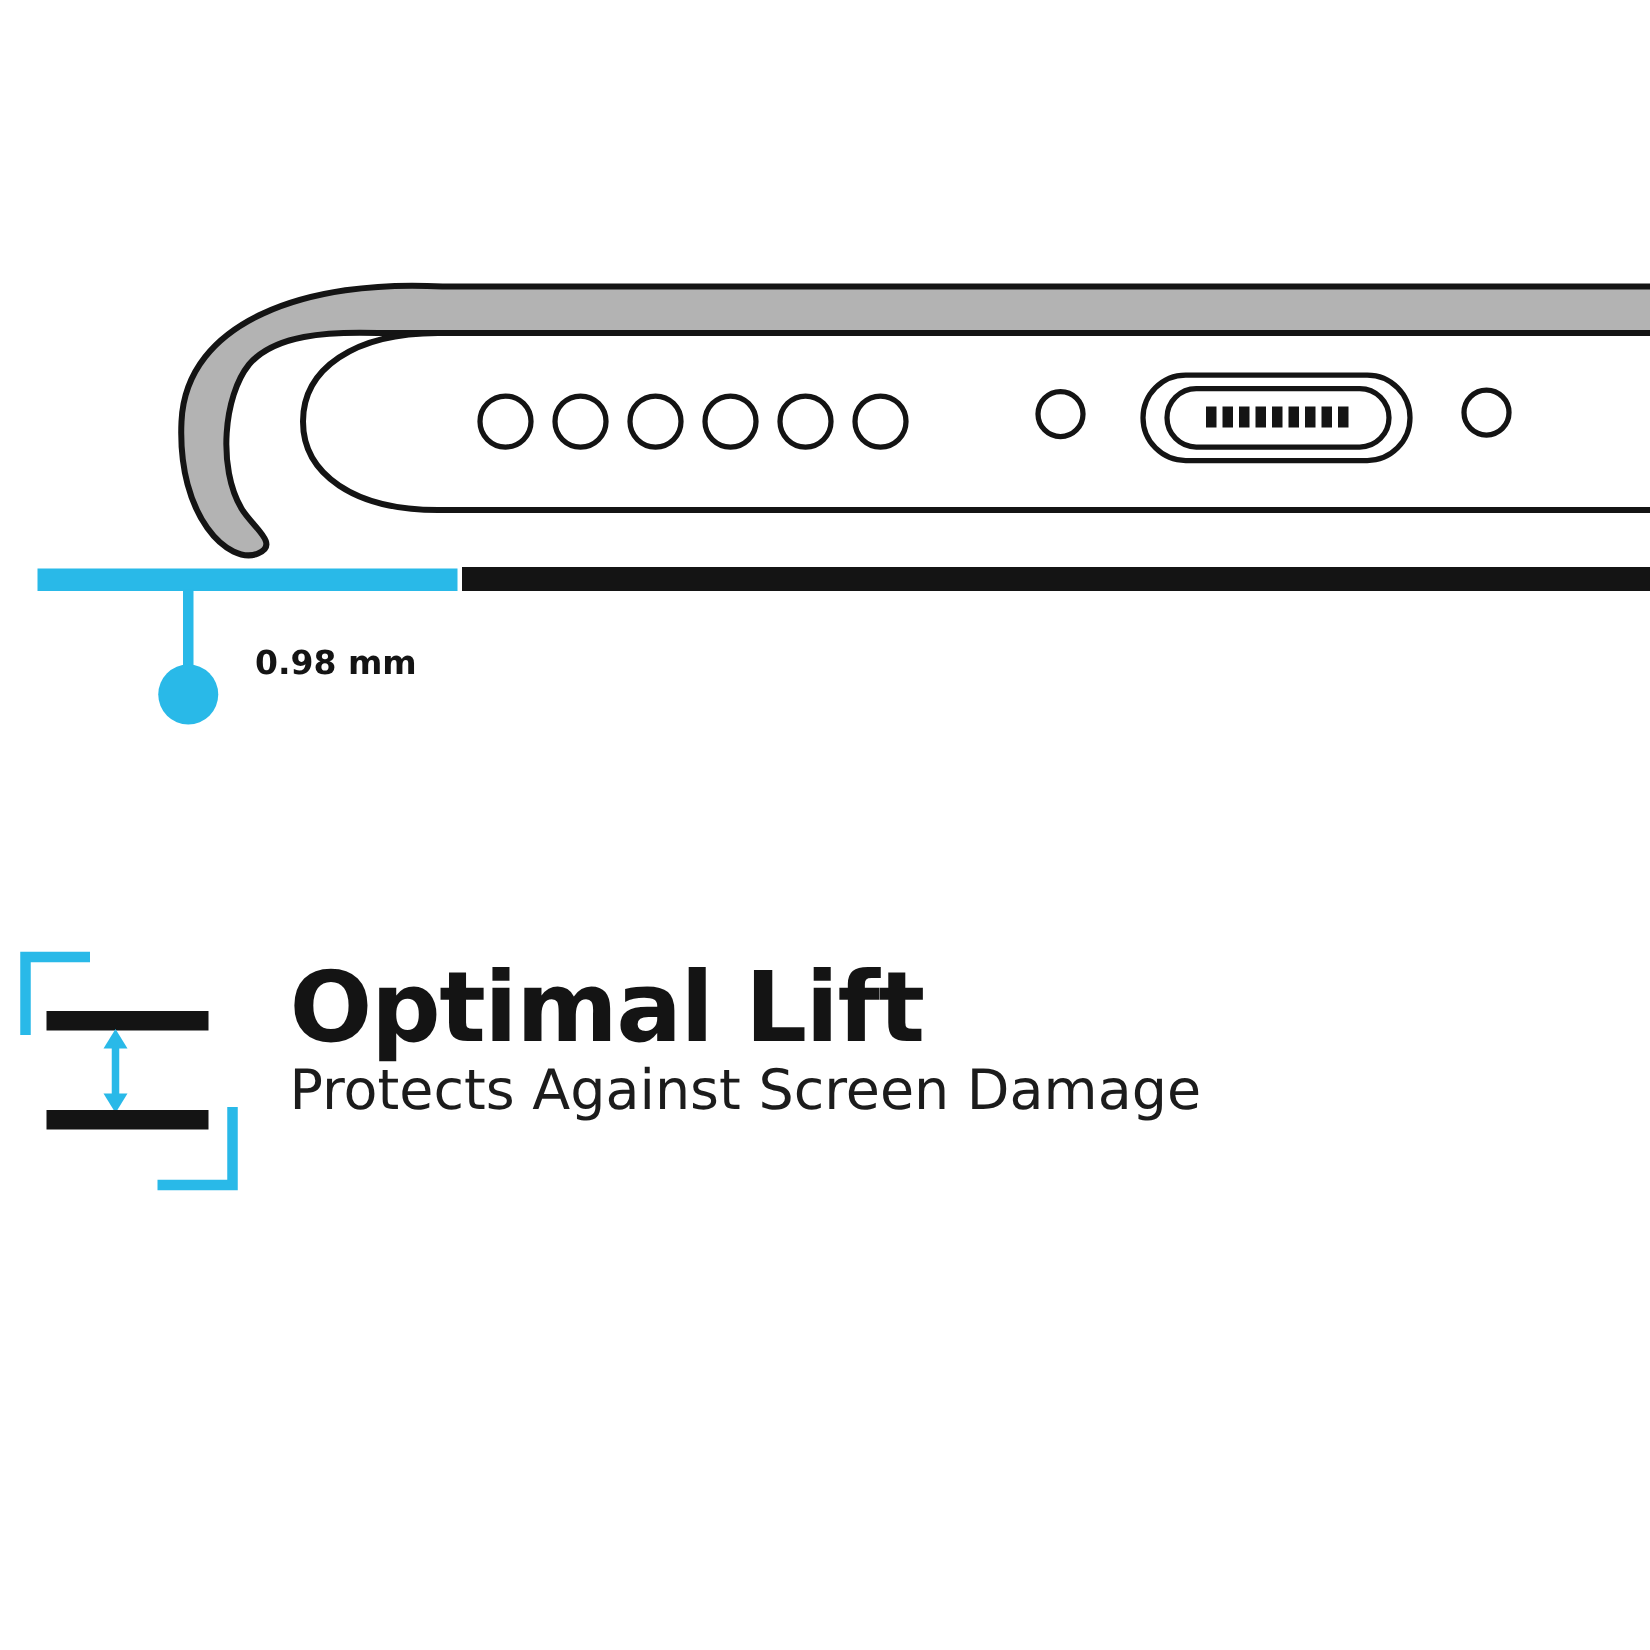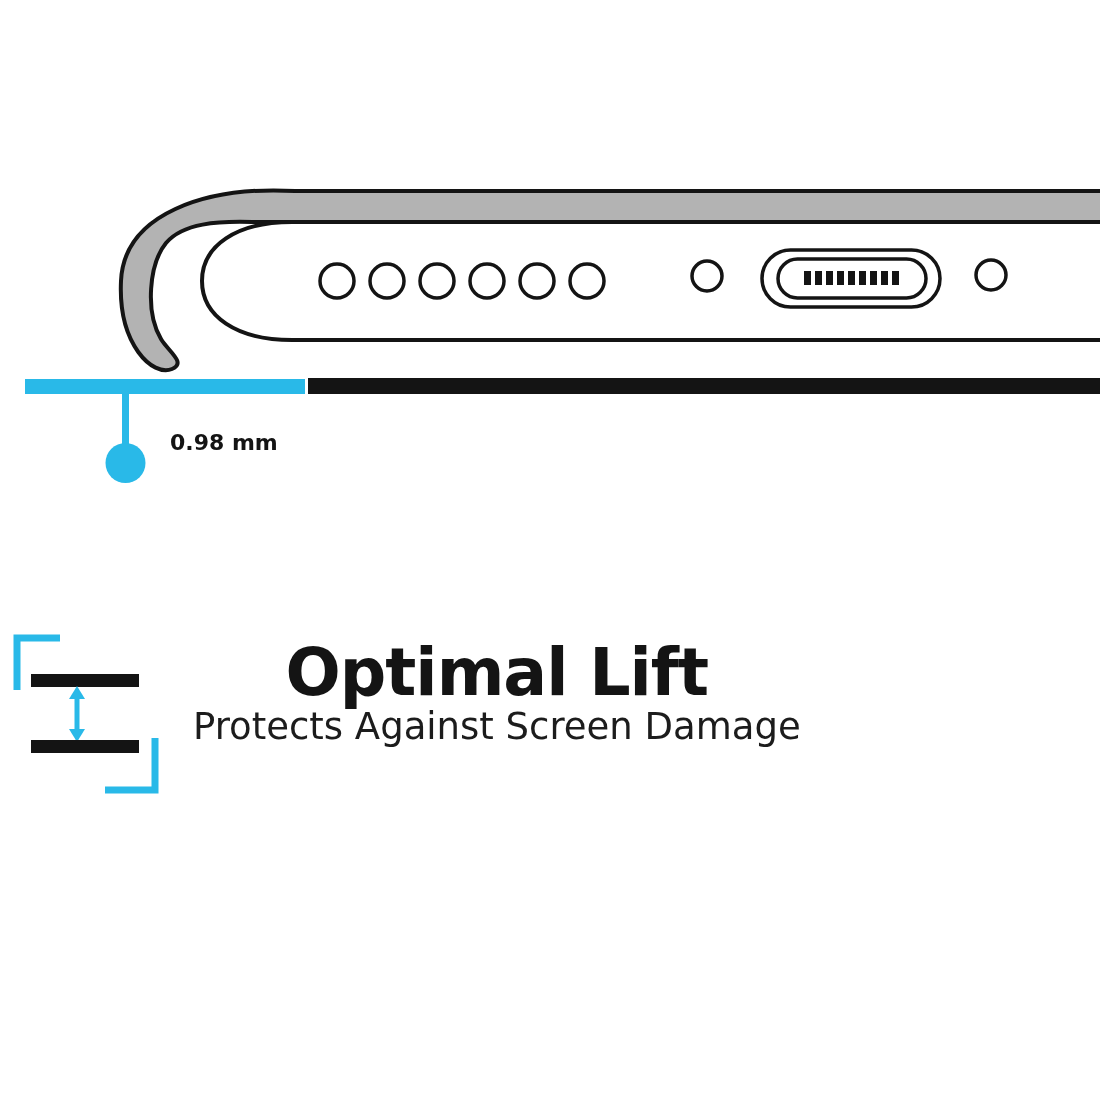--- a/index.html
+++ b/index.html
@@ -25,21 +25,21 @@
   }
   .feature-row{
     position:absolute;left:5px;top:628px;
     display:flex;align-items:flex-start;
   }
   .lift-icon{width:170px;height:170px;flex:0 0 auto;}
   .bracket{fill:none;stroke:var(--accent);stroke-width:7;}
   .bar{fill:var(--line);}
   .arrow-line{stroke:var(--accent);stroke-width:5;}
   .arrow-head{fill:var(--accent);}
-  .feature-text{margin-left:18px;padding-top:12px;text-align:center;}
+  .feature-text{margin-left:18px;padding-top:12px;}
   .feature-title{
     font-size:65px;font-weight:bold;letter-spacing:-1px;line-height:1.0;
     color:var(--line);
   }
   .feature-subtitle{
     font-size:37px;font-weight:normal;margin-top:0;color:#1c1c1c;letter-spacing:0px;
   }
 </style>
 </head>
 <body>

